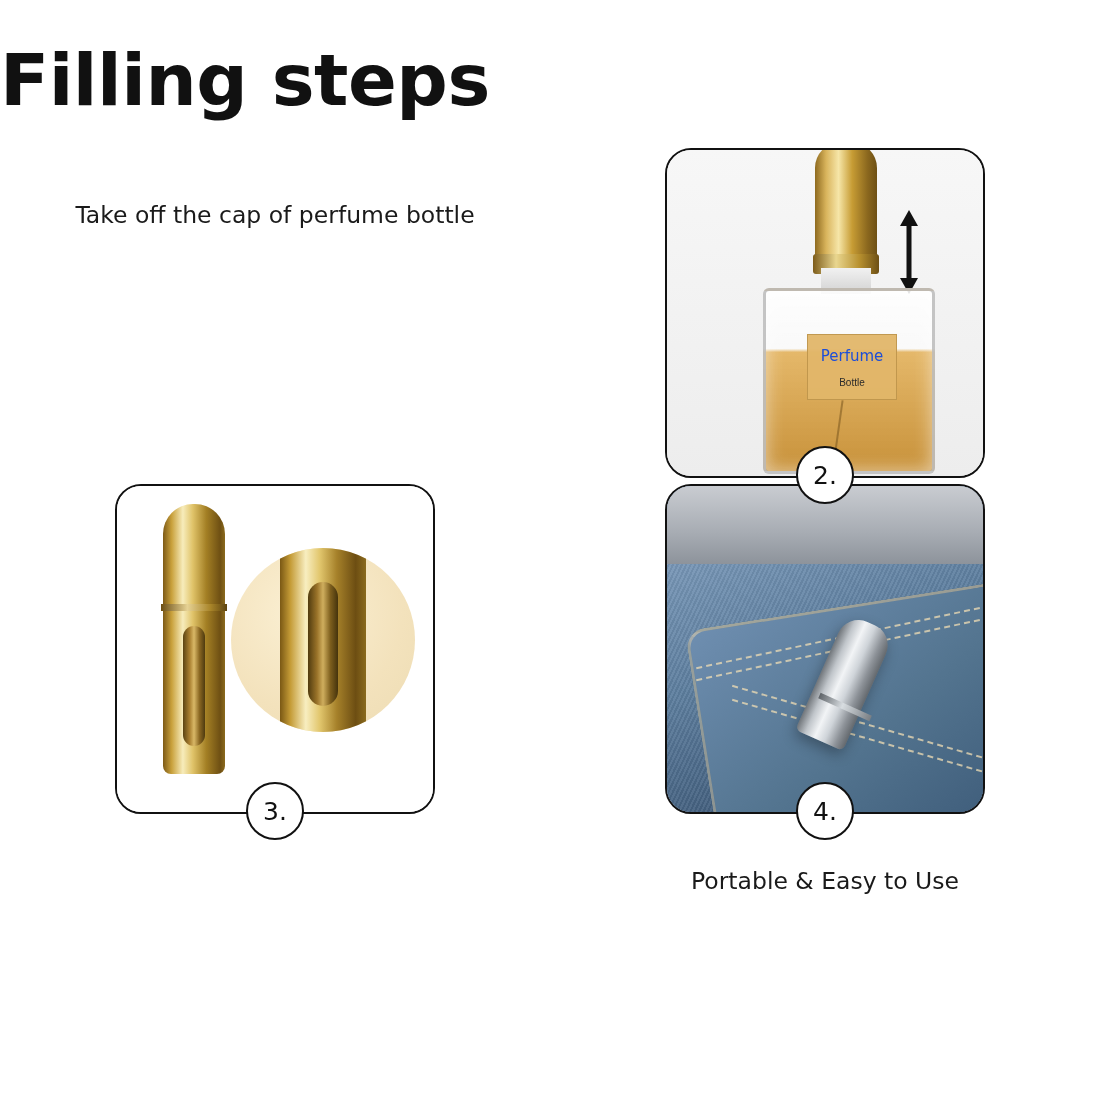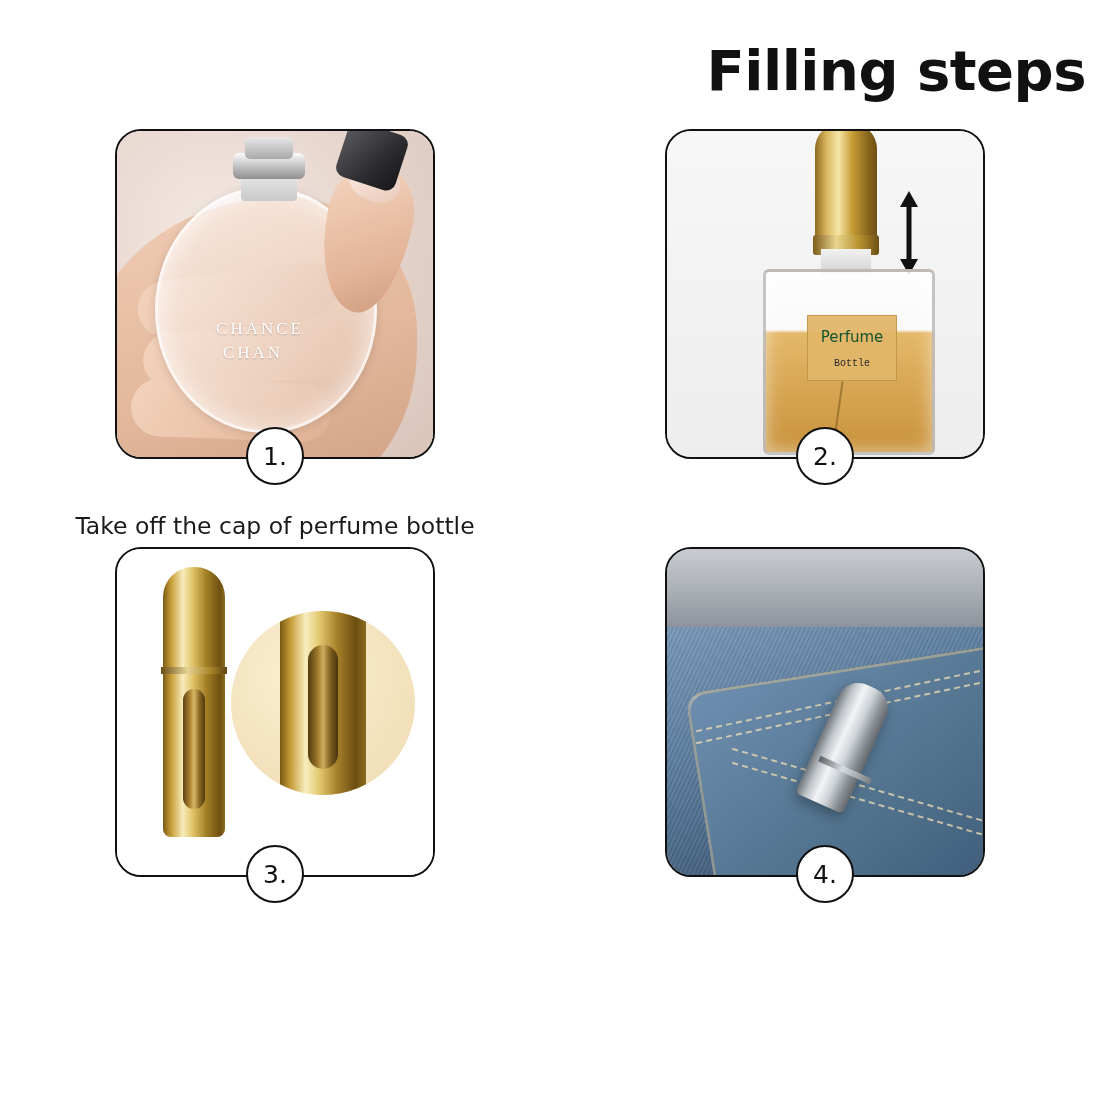--- a/index.html
+++ b/index.html
@@ -10,22 +10,22 @@
   body {
     width: 1100px;
     height: 1100px;
     font-family: "Liberation Sans", sans-serif;
     color: #111111;
     overflow: hidden;
     position: relative;
   }
 
   .page-title {
-    text-align: right;
-    font-size: 56px;
+    text-align: left;
+    font-size: 72px;
     font-weight: bold;
     letter-spacing: -0.5px;
     margin: 38px 14px 0 0;
     color: #111111;
     font-family: "DejaVu Sans", sans-serif;
   }
 
   .grid {
     margin-top: 26px;
     display: grid;
@@ -185,22 +185,22 @@
     position:absolute; left:154px; top:118px; width:50px; height:26px;
     background: linear-gradient(180deg,#f1f1f1,#d2d2d2);
   }
   .s2-label {
     position:absolute; left:140px; top:184px; width:88px; height:64px;
     background: rgba(226,182,105,.95);
     border: 1px solid rgba(160,120,50,.5);
     display:flex; flex-direction:column; align-items:center; justify-content:center;
     gap:12px;
   }
-  .s2-label-l1 { font-size:15px; color:#14532d; font-family:"DejaVu Sans", sans-serif; }
-  .s2-label-l2 { font-size:10px; color:#2a2a2a; font-family:Liberation Mono, monospace; }
+  .s2-label-l1 { font-size:15px; color:#1d4ed8; font-family:"DejaVu Sans", sans-serif; }
+  .s2-label-l2 { font-size:10px; color:#2a2a2a; font-family:Liberation Sans, sans-serif; }
   .s2-tube {
     position:absolute; left:170px; top:250px; width:2px; height:66px;
     background: rgba(120,85,30,.55); transform: rotate(8deg);
   }
 
   
   .s3-bg { position:absolute; inset:0; background:#ffffff; }
   .s3-body {
     position:absolute; left:46px; top:18px; width:62px; height:270px;
     background: linear-gradient(90deg,#7d5a16 0%, #c9a13c 14%, #f7ecbb 32%, #e0c369 48%, #a37f24 70%, #6f5013 92%, #8b6a1d 100%);
@@ -278,43 +278,20 @@
   }
 </style>
 </head>
 <body>
 
 <h1 class="page-title">Filling steps</h1>
 
 <div class="grid">
 
   <div class="step">
-    <div class="card-wrap">
-      <div class="card">
-        <div class="scene">
-          <div class="s1-bg"></div>
-          <div class="s1-hand"></div>
-          <div class="s1-finger s1-f1"></div>
-          <div class="s1-finger s1-f2"></div>
-          <div class="s1-finger s1-f3"></div>
-          <div class="s1-bottle"></div>
-          <div class="s1-neck"></div>
-          <div class="s1-collar"></div>
-          <div class="s1-collar-top"></div>
-          <div class="s1-brand">CHANCE</div>
-          <div class="s1-brand2">CHAN</div>
-          <div class="s1-thumbwrap">
-            <div class="s1-thumb"></div>
-            <div class="s1-nail"></div>
-          </div>
-          <div class="s1-cap"></div>
-        </div>
-      </div>
-      <div class="badge">1.</div>
-    </div>
     <div class="caption">Take off the cap of perfume bottle</div>
   </div>
 
   <div class="step">
     <div class="card-wrap">
       <div class="card">
         <div class="scene">
           <div class="s2-bg"></div>
           <div class="s2-atom"></div>
           <div class="s2-atom-ring"></div>
@@ -365,15 +342,16 @@
           <div class="s4-seam s4-seam1"></div>
           <div class="s4-seam s4-seam2"></div>
           <div class="s4-seam s4-seam3"></div>
           <div class="s4-seam s4-seam4"></div>
           <div class="s4-atom"></div>
           <div class="s4-atom-line"></div>
         </div>
       </div>
       <div class="badge">4.</div>
     </div>
+    <div class="caption">Portable &amp; Easy to Use</div>
   </div>
 
 </div>
 
 </body></html>

